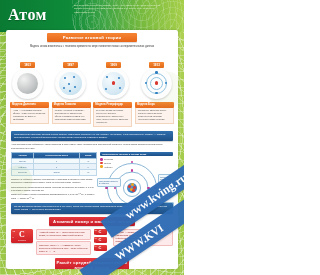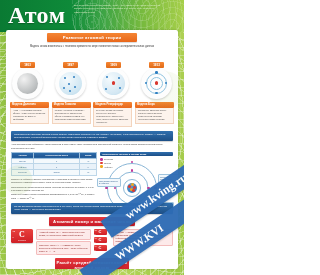--- a/index.html
+++ b/index.html
@@ -49,21 +49,21 @@
   }
   .header::after {
     content:""; position:absolute; right:0; top:0; width:112px; height:32px;
     background:
       repeating-radial-gradient(circle at 20px 22px, rgba(255,255,255,.13) 0 1px, rgba(255,255,255,0) 1px 6px),
       repeating-radial-gradient(circle at 70px 6px, rgba(255,255,255,.13) 0 1px, rgba(255,255,255,0) 1px 7px),
       repeating-radial-gradient(circle at 100px 26px, rgba(255,255,255,.12) 0 1px, rgba(255,255,255,0) 1px 6px);
   }
   .header-title {
     position: absolute; left: 8px; top: 2px;
-    font-size: 24px; font-weight: bold; color: #ffffff;
+    font-size: 16px; font-weight: bold; color: #ffffff;
     letter-spacing: .5px; line-height: 26px;
     font-family: "Liberation Serif", serif;
     text-shadow: 0 1px 1px rgba(0,0,0,.25);
   }
   .header-sub {
     position: absolute; left: 74px; top: 4px; width: 92px;
     color: #d9ecc2; font-size: 2.4px; line-height: 3.4px;
     z-index: 3;
   }
   

